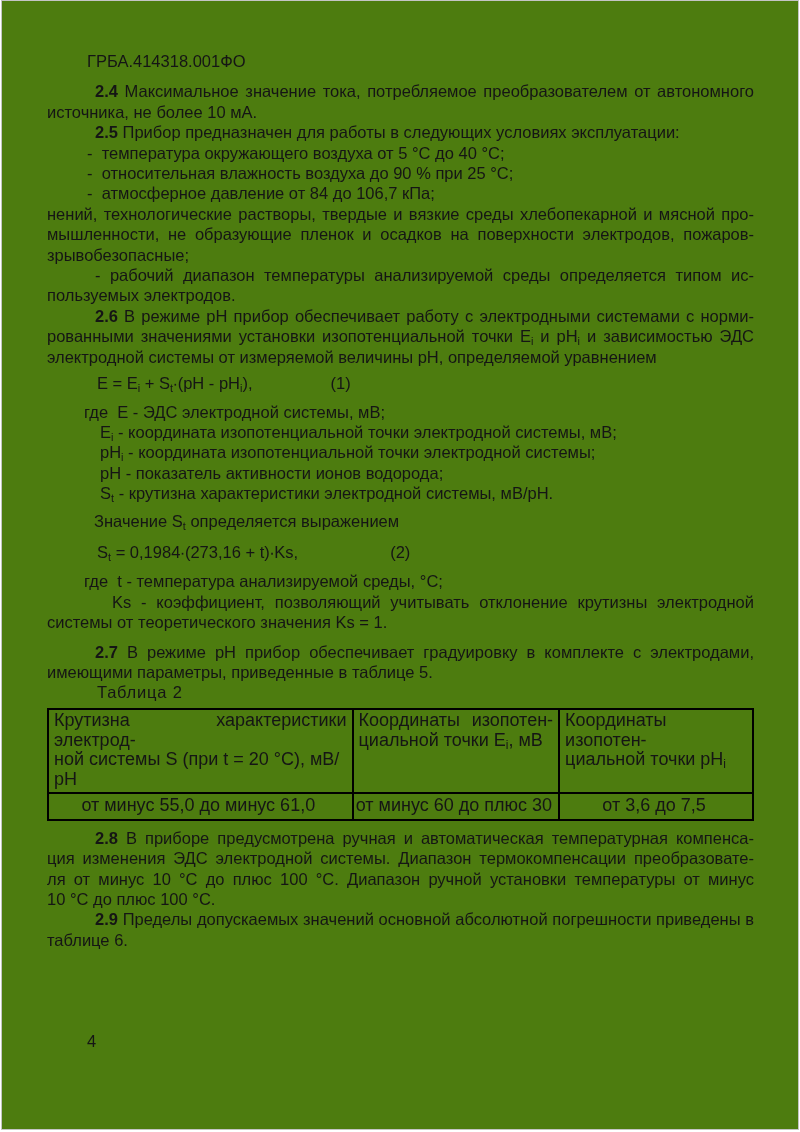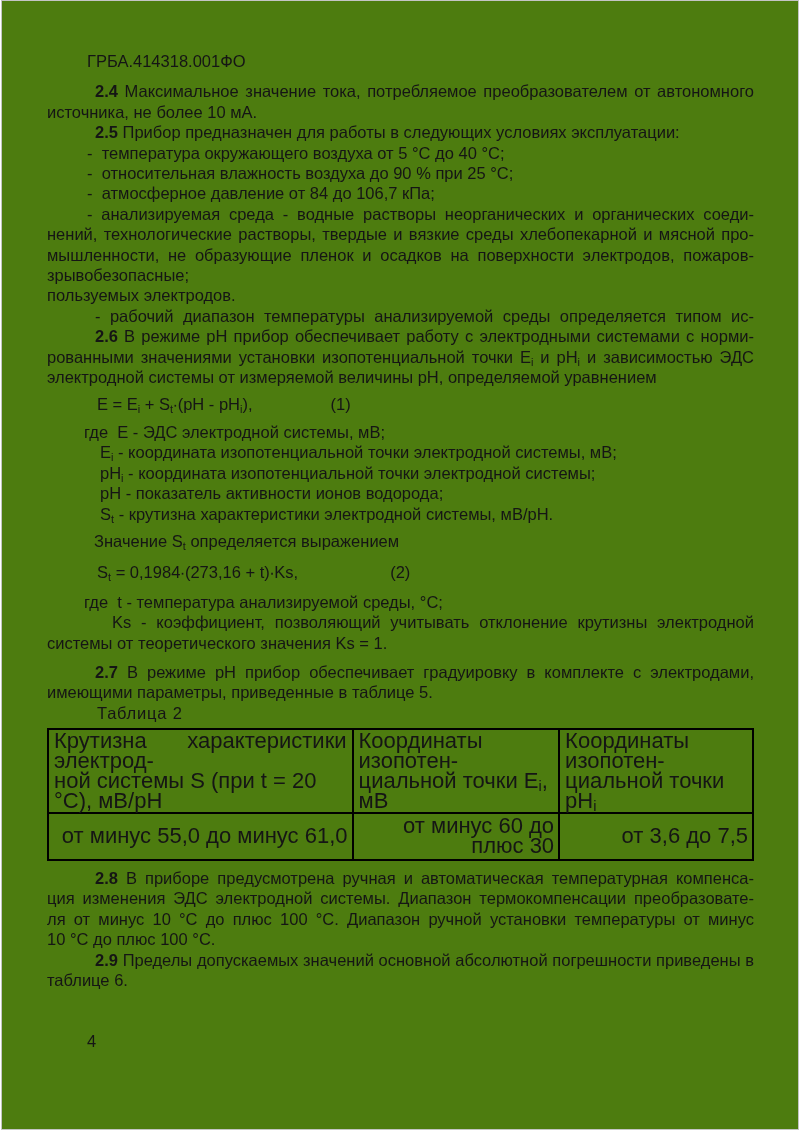--- a/index.html
+++ b/index.html
@@ -43,25 +43,25 @@
   table.t2 {
     width:100%;
     margin-top:5px;
     border-collapse:collapse;
     table-layout:fixed;
     border:2px solid #000;
   }
   table.t2 th, table.t2 td {
     border:2px solid #000;
     font-weight:normal;
-    font-size:22px;
+    font-size:18px;
     line-height:19.8px;
   }
   table.t2 th { padding:1px 5px 2px 5px; vertical-align:top; text-align:left; }
-  table.t2 td { padding:2px 4px 3px 0; text-align:right; }
+  table.t2 td { padding:2px 4px 3px 0; text-align:center; }
   .thl1 { text-align:justify; text-align-last:justify; }
   .thl2 { text-align:left; }
   .flow2 { margin-top:7px; }
   .page-number {
     position:absolute;
     left:85px;
     top:1030px;
   }
 </style>
 </head>
@@ -72,26 +72,25 @@
 
     <div class="doc-code">ГРБА.414318.001ФО</div>
 
     <div class="flow1">
         <div class="tl jl" style="padding-left: 48px;"><span class="b">2.4</span><span> Максимальное значение тока, потребляемое преобразователем от автономного</span></div>
         <div class="tl"><span>источника, не более 10 мА.</span></div>
         <div class="tl" style="padding-left: 48px;"><span class="b">2.5</span><span> Прибор предназначен для работы в следующих условиях эксплуатации:</span></div>
         <div class="tl" style="padding-left: 40px;"><span>-&nbsp; температура окружающего воздуха от 5 °С до 40 °С;</span></div>
         <div class="tl" style="padding-left: 40px;"><span>-&nbsp; относительная влажность воздуха до 90 % при 25 °С;</span></div>
         <div class="tl" style="padding-left: 40px;"><span>-&nbsp; атмосферное давление от 84 до 106,7 кПа;</span></div>
-        <div class="tl jl" style="padding-left: 40px;"><span>- анализируемая среда - водные растворы неорганических и органических соеди-</span></div>
         <div class="tl jl"><span>нений, технологические растворы, твердые и вязкие среды хлебопекарной и мясной про-</span></div>
         <div class="tl jl"><span>мышленности, не образующие пленок и осадков на поверхности электродов, пожаров-</span></div>
         <div class="tl"><span>зрывобезопасные;</span></div>
+        <div class="tl jl" style="padding-left: 48px;"><span>- рабочий диапазон температуры анализируемой среды определяется типом ис-</span></div>
         <div class="tl"><span>пользуемых электродов.</span></div>
-        <div class="tl jl" style="padding-left: 48px;"><span>- рабочий диапазон температуры анализируемой среды определяется типом ис-</span></div>
         <div class="tl jl" style="padding-left: 48px;"><span class="b">2.6</span><span> В режиме рН прибор обеспечивает работу с электродными системами с норми-</span></div>
         <div class="tl jl"><span>рованными значениями установки изопотенциальной точки Е</span><span class="sub">i</span><span> и рН</span><span class="sub">i</span><span> и зависимостью ЭДС</span></div>
         <div class="tl"><span>электродной системы от измеряемой величины рН, определяемой уравнением</span></div>
         <div class="tl" style="padding-left: 50px; margin-top: 6px;"><span>Е = Е</span><span class="sub">i</span><span> + S</span><span class="sub">t</span><span>∙(рН - рН</span><span class="sub">i</span><span>),</span><span style="margin-left: 78px;">(1)</span></div>
         <div class="tl" style="padding-left: 37px; margin-top: 8px;"><span>где&nbsp; Е - ЭДС электродной системы, мВ;</span></div>
         <div class="tl" style="padding-left: 53px;"><span>Е</span><span class="sub">i</span><span> - координата изопотенциальной точки электродной системы, мВ;</span></div>
         <div class="tl" style="padding-left: 53px;"><span>рН</span><span class="sub">i</span><span> - координата изопотенциальной точки электродной системы;</span></div>
         <div class="tl" style="padding-left: 53px;"><span>рН - показатель активности ионов водорода;</span></div>
         <div class="tl" style="padding-left: 53px;"><span>S</span><span class="sub">t</span><span> - крутизна характеристики электродной системы, мВ/рН.</span></div>
         <div class="tl" style="padding-left: 47px; margin-top: 7px;"><span>Значение S</span><span class="sub">t</span><span> определяется выражением</span></div>

